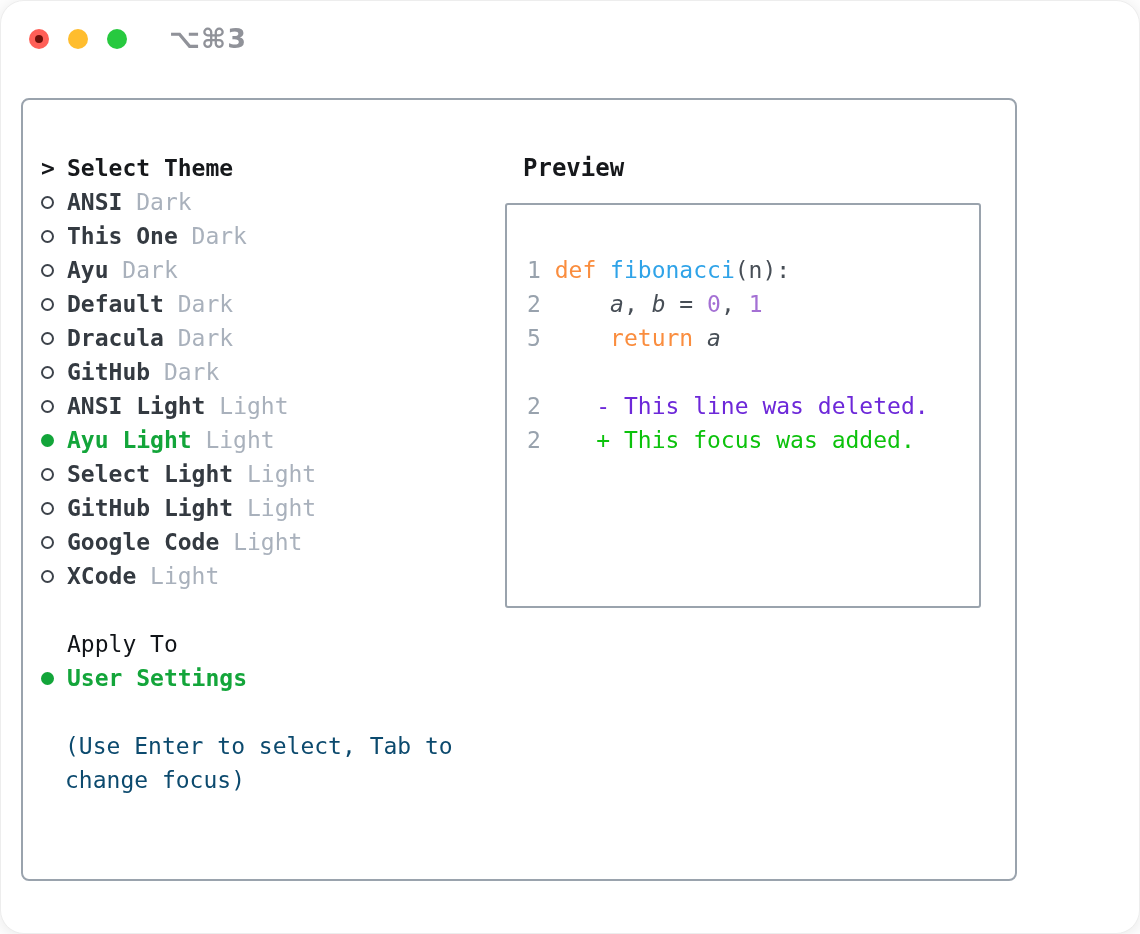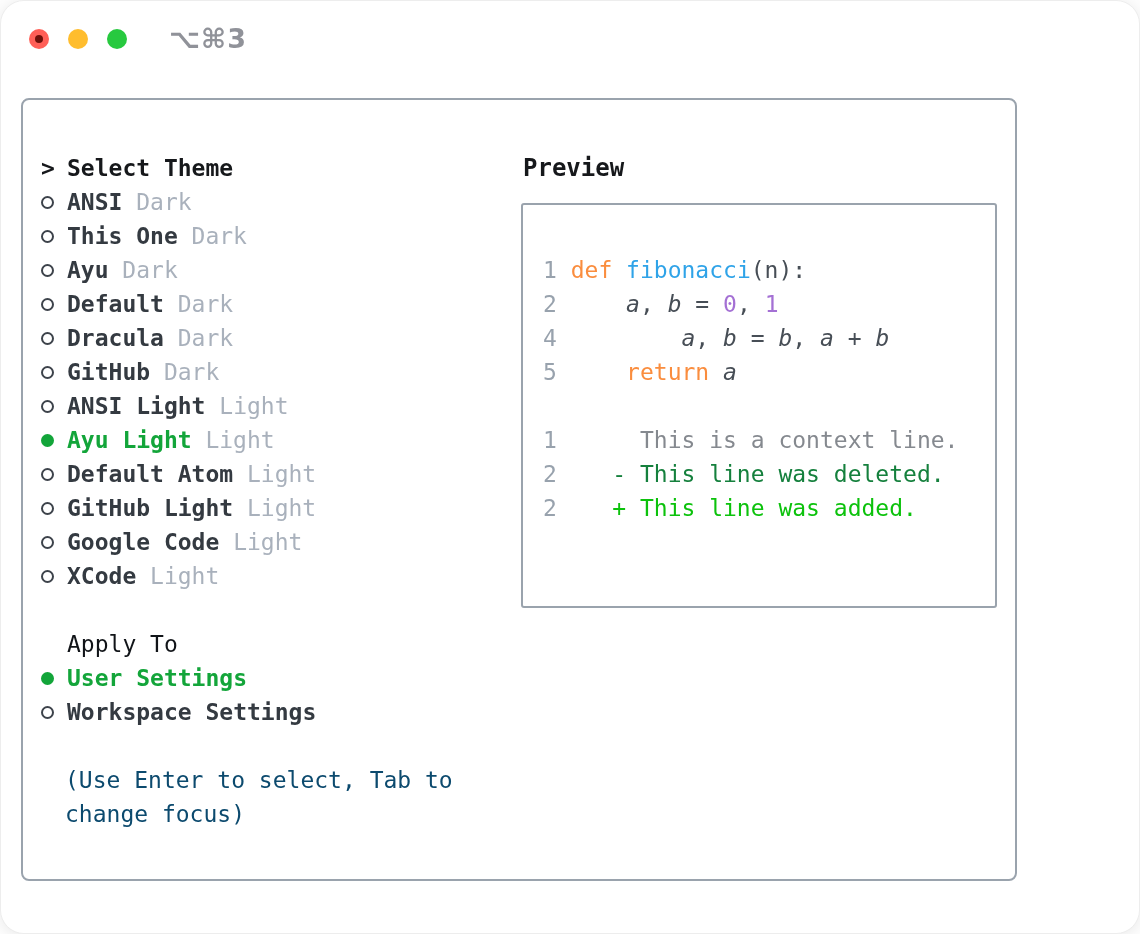--- a/index.html
+++ b/index.html
@@ -62,37 +62,37 @@
   .variant { color: #a9b1bc; margin-left: 0.6em; text-align: center; }
   .apply-title { color: #111418; font-weight: 400; text-align: center; }
 
   .hint { color: #0c4a6e; font-size: 23px; line-height: 34px; white-space: pre; margin-left: 24px; }
 
   
   .preview-title-row { height: 34px; display: flex; align-items: center; padding-left: 20px; }
   .preview-title { font-weight: 700; color: #16181b; font-size: 24px; }
 
   .preview-box {
-    margin-left: 18px; margin-top: 18px;
+    margin-left: 2px; margin-top: 18px;
     width: 476px; height: 405px;
     border: 2px solid #9aa3ad; border-radius: 3px;
     background: #fff;
     padding: 48px 0 0 20px;
     overflow: hidden;
   }
   .cline { height: 34px; line-height: 34px; font-size: 23px; white-space: pre; }
   .ln       { color: #98a2ad; }
   .tk-kw    { color: #fa8d3e; }
   .tk-fn    { color: #2fa3e8; }
   .tk-const { color: #a470d4; }
   .tk-rng   { color: #f07171; }
   .tk-pl    { color: #474e56; }
   .tk-var   { color: #474e56; font-style: italic; }
   .tk-ctx   { color: #85898f; }
-  .tk-del   { color: #15803d; text-align: right; }
+  .tk-del   { color: #6d28d9; text-align: right; }
   .tk-add   { color: #0cc20c; }
 </style>
 </head>
 <body>
 
 <div class="window">
 
   <div class="titlebar">
     <div class="lights">
       <span class="light red"></span>
@@ -154,21 +154,21 @@
   </div>
 
   <div class="row sel">
     <span class="marker"><span class="circle"></span></span>
     <span class="item-name">Ayu Light</span>
     <span class="variant">Light</span>
   </div>
 
   <div class="row">
     <span class="marker"><span class="circle"></span></span>
-    <span class="item-name">Default Atom</span>
+    <span class="item-name">Select Light</span>
     <span class="variant">Light</span>
   </div>
 
   <div class="row">
     <span class="marker"><span class="circle"></span></span>
     <span class="item-name">GitHub Light</span>
     <span class="variant">Light</span>
   </div>
 
   <div class="row">
@@ -190,42 +190,36 @@
         <span class="marker"></span>
         <span class="apply-title">Apply To</span>
       </div>
 
       <div>
   <div class="row sel">
     <span class="marker"><span class="circle"></span></span>
     <span class="item-name">User Settings</span>
   </div>
 
-  <div class="row">
-    <span class="marker"><span class="circle"></span></span>
-    <span class="item-name">Workspace Settings</span>
-  </div>
 </div>
 
       <div class="spacer"></div>
 
       <div class="hint">(Use Enter to select, Tab to</div>
       <div class="hint">change focus)</div>
     </div>
 
     <div class="right-col">
       <div class="preview-title-row">
         <span class="preview-title">Preview</span>
       </div>
       <div class="preview-box">
           <div class="cline"><span class="ln">1 </span><span class="tk-kw">def</span><span class="tk-pl"> </span><span class="tk-fn">fibonacci</span><span class="tk-pl">(n):</span></div>
           <div class="cline"><span class="ln">2 </span><span class="tk-pl">    </span><span class="tk-var">a</span><span class="tk-pl">, </span><span class="tk-var">b</span><span class="tk-pl"> = </span><span class="tk-const">0</span><span class="tk-pl">, </span><span class="tk-const">1</span></div>
-          <div class="cline"><span class="ln">4 </span><span class="tk-pl">        </span><span class="tk-var">a</span><span class="tk-pl">, </span><span class="tk-var">b</span><span class="tk-pl"> = </span><span class="tk-var">b</span><span class="tk-pl">, </span><span class="tk-var">a</span><span class="tk-pl"> + </span><span class="tk-var">b</span></div>
           <div class="cline"><span class="ln">5 </span><span class="tk-pl">    </span><span class="tk-kw">return</span><span class="tk-pl"> </span><span class="tk-var">a</span></div>
           <div class="cline"><span class="ln"></span></div>
-          <div class="cline"><span class="ln">1 </span><span class="tk-ctx">     This is a context line.</span></div>
           <div class="cline"><span class="ln">2 </span><span class="tk-del">   - This line was deleted.</span></div>
-          <div class="cline"><span class="ln">2 </span><span class="tk-add">   + This line was added.</span></div>
+          <div class="cline"><span class="ln">2 </span><span class="tk-add">   + This focus was added.</span></div>
         </div>
     </div>
 
   </div>
 </div>
 
 </body></html>

